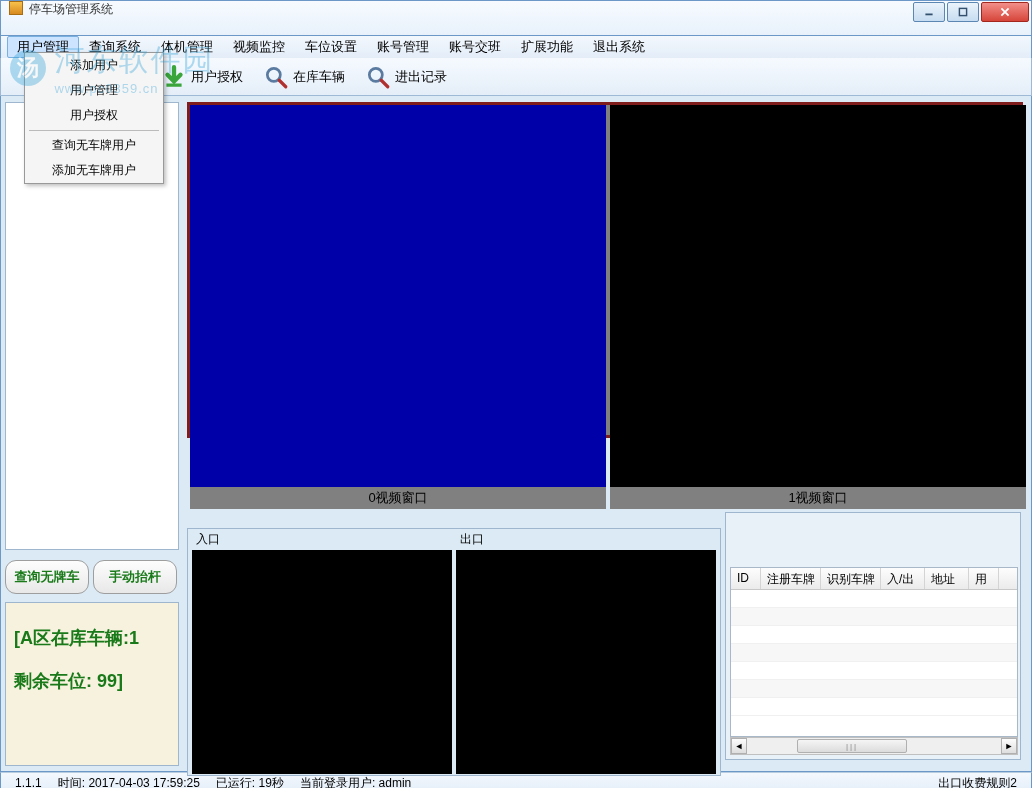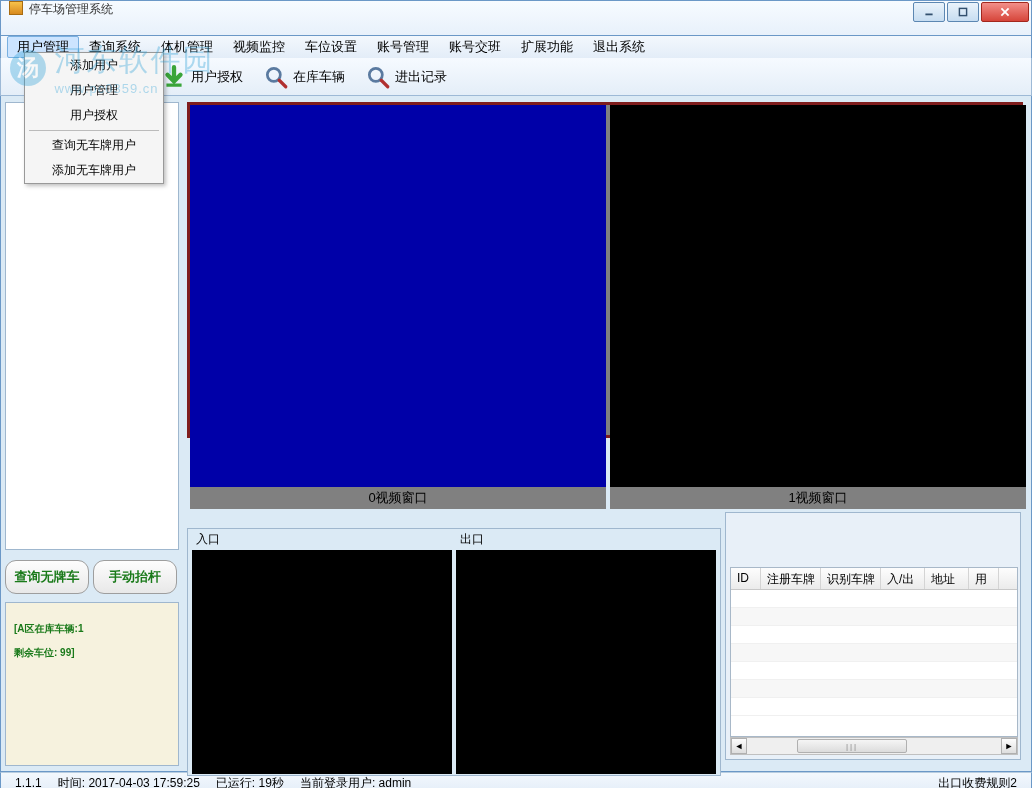--- a/index.html
+++ b/index.html
@@ -37,21 +37,21 @@
 .tb-item .ic { width: 26px; height: 26px; margin-right: 4px; display: flex; align-items: center; justify-content: center; }
 
 
 .mainframe { position: relative; height: 676px; border: 1px solid #6b98c7; border-top: none; background: #dbeaf5; padding: 2px; }
 
 
 .leftpanel { position: absolute; left: 4px; top: 6px; width: 178px; }
 .left-blank { width: 174px; height: 448px; background: #fff; border: 1px solid #9fb7ce; position: absolute; top: 0; left: 0; }
 .left-btns { position: absolute; top: 458px; left: 0; display: flex; gap: 4px; }
 .lbtn { width: 84px; height: 34px; background: linear-gradient(#fdfdfd,#e8e8e8); border: 1px solid #9e9e9e; border-radius: 11px; font-size: 13px; font-weight: bold; color: #1a7a1a; display: flex; align-items: center; justify-content: center; cursor: default; }
-.left-status { position: absolute; top: 500px; left: 0; width: 174px; height: 164px; background: #f6f2de; border: 1px solid #9fb7ce; padding: 14px 8px; font-size: 10px; font-weight: bold; color: #1a7a1a; line-height: 2.4; }
+.left-status { position: absolute; top: 500px; left: 0; width: 174px; height: 164px; background: #f6f2de; border: 1px solid #9fb7ce; padding: 14px 8px; font-size: 18px; font-weight: bold; color: #1a7a1a; line-height: 2.4; }
 
 
 .vidarea { position: absolute; left: 186px; top: 6px; width: 836px; height: 336px; background: #808080; border: 3px solid #7f1d1d; }
 .vidpanel { position: absolute; top: 0; width: 416px; }
 .vidpanel.v0 { left: 0; }
 .vidpanel.v1 { left: 420px; }
 .vidfeed { width: 416px; height: 382px; }
 .vidfeed.blue { background: #0000a8; }
 .vidfeed.black { background: #000; }
 .vidlabel { height: 22px; background: #808080; color: #000; font-size: 13px; text-align: center; line-height: 22px; }

